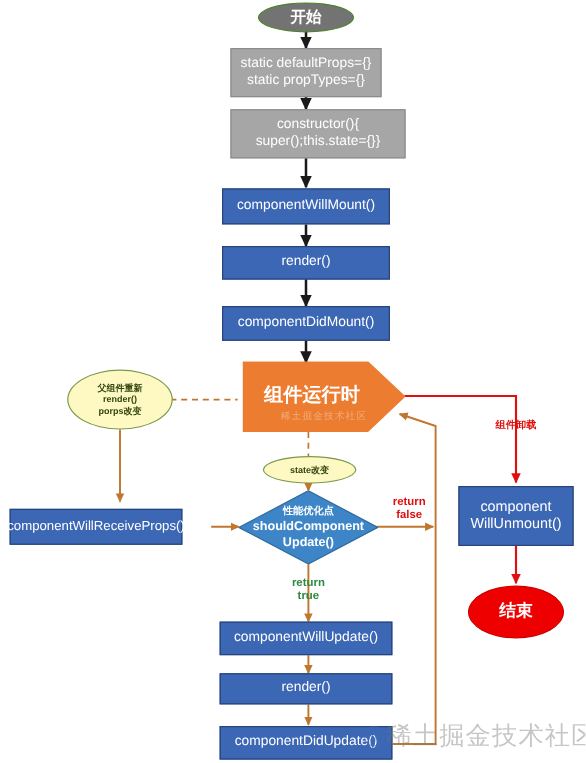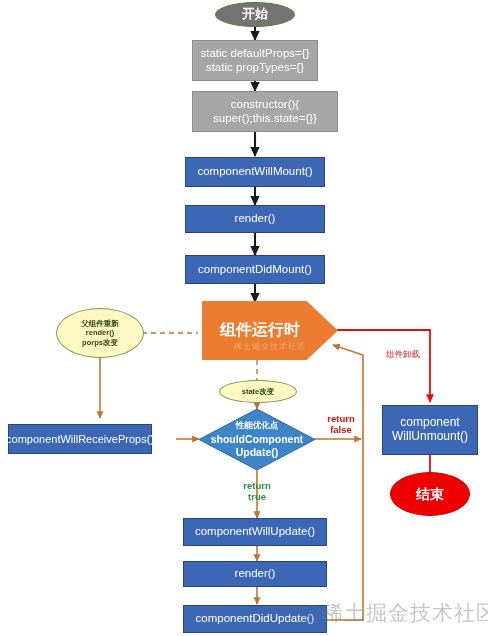--- a/index.html
+++ b/index.html
@@ -125,21 +125,22 @@
     text-align: center;
     line-height: 1.2;
     z-index: 4;
     white-space: nowrap;
   }
   .lbl-red { color: #dd1111; }
   .lbl-green { color: #2d8a3e; }
   .lbl-unmount {
     color: #e01010;
     font-size: 8.5px;
-    font-weight: normal;
+    font-weight: bold;
+    margin-left: 27px;
   }
   .watermark {
     position: absolute;
     z-index: 6;
     color: rgba(120,120,120,0.42);
     font-size: 21px;
     white-space: nowrap;
     letter-spacing: 1px;
     pointer-events: none;
   }
@@ -282,21 +283,21 @@
 
   <div class="node node-blue" style="left:183px; top:605px; width:144px; height:28px;">
     <span>componentDidUpdate()</span>
   </div>
 
   <div class="node node-blue node-multiline" style="left:382px; top:405px; width:96px; height:50px; font-size:12px;">
     <span>component</span>
     <span>WillUnmount()</span>
   </div>
 
-  <div class="node node-ellipse-red" style="left:390px; top:472px; width:80px; height:44px;">
+  <div class="node node-ellipse-red" style="left:390px; top:488px; width:80px; height:44px;font-family:Liberation Serif, serif;">
     <span>结束</span>
   </div>
 
   <div class="edge-label lbl-red" style="left:319px; top:413px; width:44px;">
     <div>return</div>
     <div>false</div>
   </div>
 
   <div class="edge-label lbl-green" style="left:235px; top:480px; width:44px;">
     <div>return</div>

